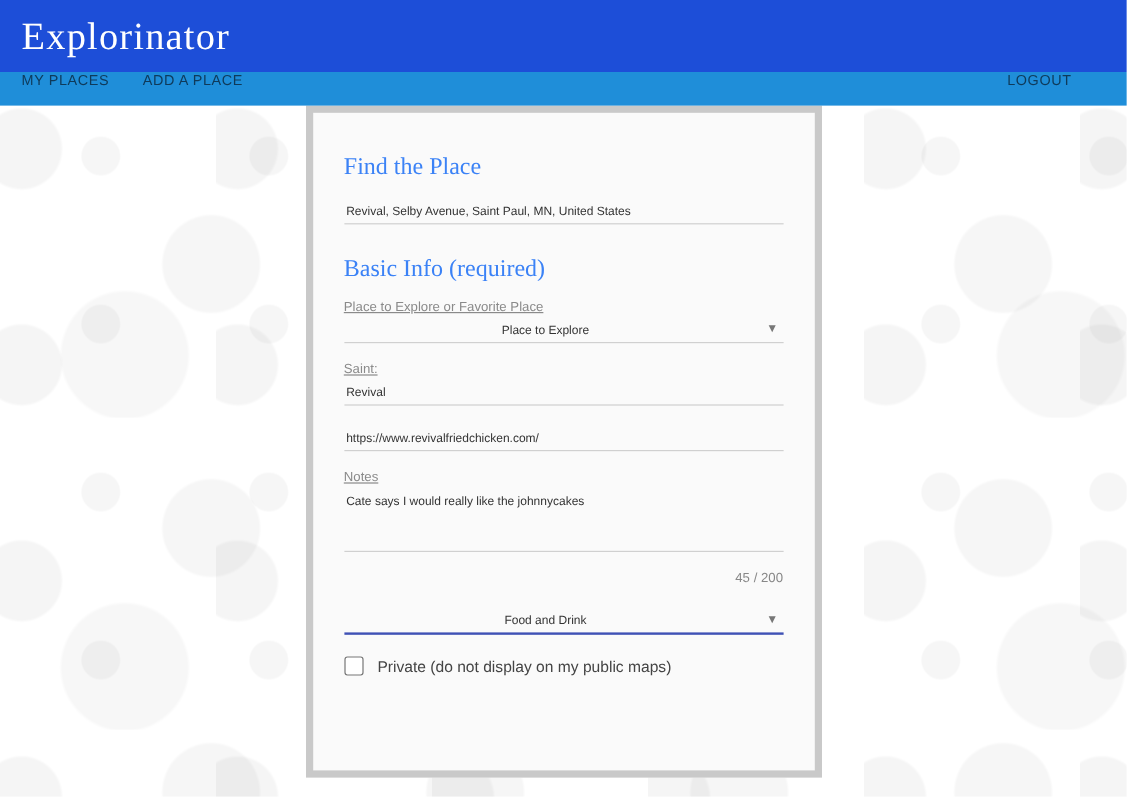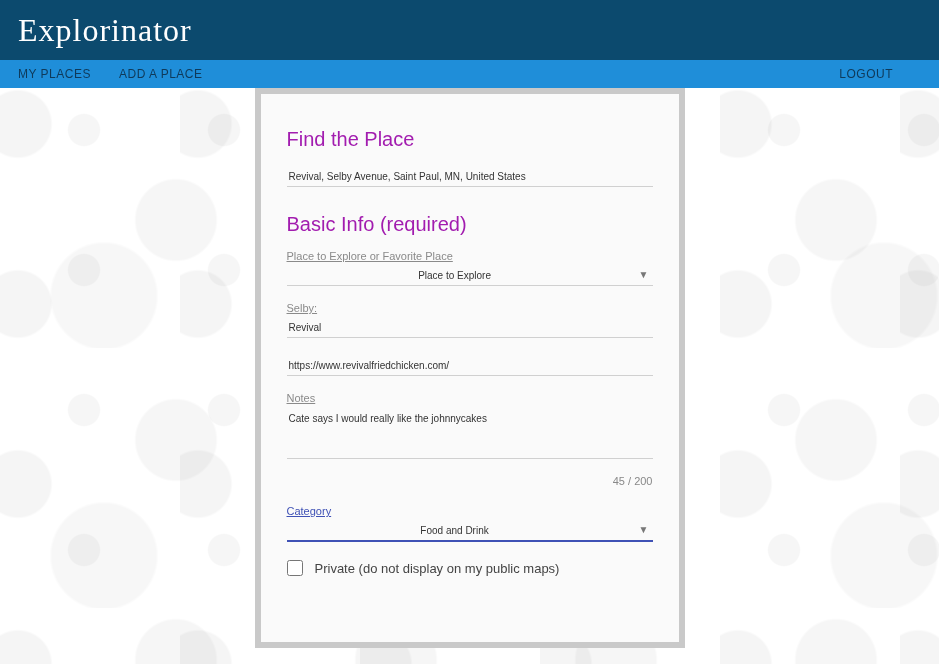--- a/index.html
+++ b/index.html
@@ -18,39 +18,39 @@
     position: absolute;
     top: 88px; left:0; right:0; bottom:0;
     background:
       radial-gradient(circle at 10% 20%, rgba(0,0,0,0.04) 15%, transparent 16%) 0 0/180px 180px,
       radial-gradient(circle at 80% 60%, rgba(0,0,0,0.035) 18%, transparent 19%) 0 0/220px 220px,
       radial-gradient(circle at 40% 80%, rgba(0,0,0,0.03) 20%, transparent 21%) 0 0/260px 260px,
       radial-gradient(circle at 60% 30%, rgba(0,0,0,0.035) 12%, transparent 13%) 0 0/140px 140px;
     z-index: 0;
   }
   .header {
-    background: #0c4a6e;
+    background: #1d4ed8;
     height: 60px;
     display: flex;
     align-items: center;
     padding: 0 18px;
     position: relative;
     z-index: 2;
   }
   .brand {
     font-family: "Comic Sans MS", "Segoe Script", cursive;
     font-size: 32px;
     color: #fff;
     letter-spacing: 1px;
   }
   .navbar {
     background: #1f8ed9;
     height: 28px;
     display: flex;
-    align-items: center;
+    align-items: flex-start;
     padding: 0 18px;
     font-size: 12px;
     letter-spacing: 0.5px;
     position: relative;
     z-index: 2;
   }
   .navbar a {
     color: #0f3a5a;
     text-decoration: none;
     margin-right: 28px;
@@ -64,23 +64,23 @@
     margin: 0 auto;
     padding-top: 0;
   }
   .card {
     background: #fafafa;
     border: 6px solid #c9c9c9;
     padding: 34px 26px 28px 26px;
     min-height: 560px;
   }
   .section-title {
-    font-family: Liberation Sans, sans-serif;
+    font-family: Liberation Serif, serif;
     font-size: 20px;
-    color: #a21caf;
+    color: #3b82f6;
     margin-bottom: 14px;
     font-weight: 500;
   }
   .section-title.gap-top { margin-top: 26px; }
   .sublabel {
     font-size: 11px;
     color: #8a8a8a;
     margin-bottom: 2px;
     text-decoration: underline;
   }
@@ -163,36 +163,35 @@
     </div>
 
     <div class="section-title gap-top">Basic Info (required)</div>
     <div class="sublabel">Place to Explore or Favorite Place</div>
     <div class="field select-field block-gap">
       <select>
         <option>Place to Explore</option>
       </select>
       <span class="caret">▼</span>
     </div>
-    <div class="sublabel">Selby:</div>
+    <div class="sublabel">Saint:</div>
     <div class="field block-gap">
       <input type="text" value="Revival" style="">
     </div>
 
     <div class="field block-gap">
       <input type="text" value="https://www.revivalfriedchicken.com/" style="">
     </div>
 
     <div class="sublabel" style="margin-top:14px">Notes</div>
     <div class="field">
       <textarea style="">Cate says I would really like the johnnycakes</textarea>
     </div>
     <div class="counter">45 / 200</div>
 
-    <div class="sublabel accent">Category</div>
     <div class="field select-field accent">
       <select>
         <option>Food and Drink</option>
       </select>
       <span class="caret">▼</span>
     </div>
 
     <label class="checkbox-row">
       <input type="checkbox" style="">
       <span>Private (do not display on my public maps)</span>

